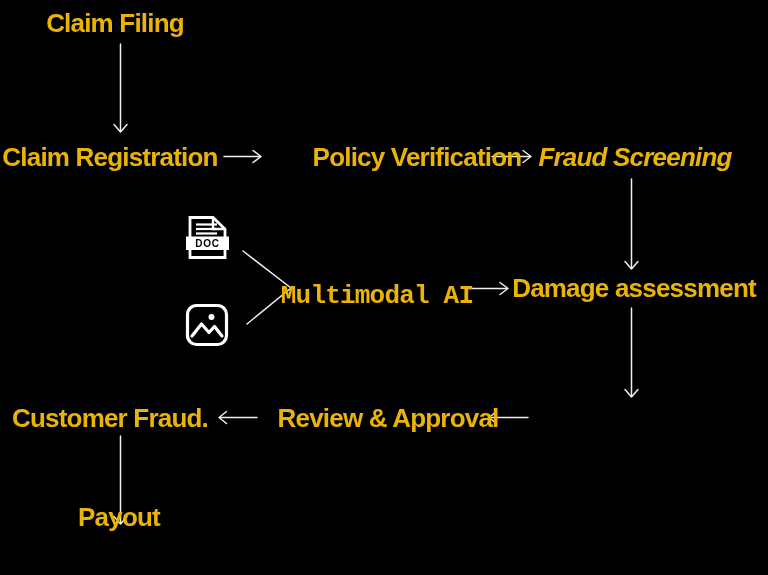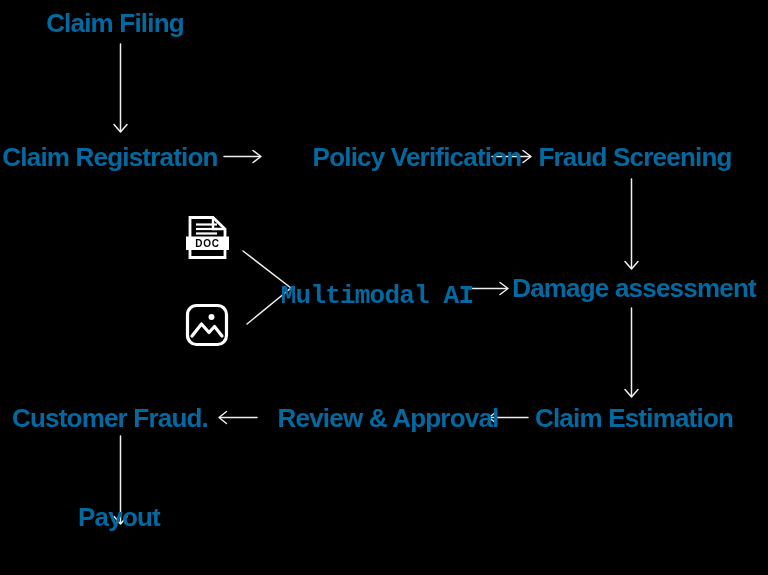--- a/index.html
+++ b/index.html
@@ -26,21 +26,21 @@
   .arrow-layer polyline {
     stroke: #efefef;
     stroke-width: 1.5;
     fill: none;
     stroke-linecap: round;
     stroke-linejoin: round;
   }
   .node {
     position: absolute;
     transform: translate(-50%, -50%);
-    color: #0369a1;
+    color: #eab308;
     font-weight: 700;
     font-size: 26px;
     letter-spacing: -0.8px;
     white-space: nowrap;
   }
   .icon {
     position: absolute;
   }
   .icon .stroke {
     stroke: #ffffff;
@@ -113,21 +113,20 @@
 
   <svg class="icon" style="left:185px; top:303px;" width="44" height="44" viewBox="0 0 44 44">
     <rect class="stroke" x="2.5" y="2.5" width="39" height="39" rx="9" stroke-width="3.2"></rect>
     <circle cx="26.5" cy="14" r="3" fill="#ffffff"></circle>
     <path class="stroke" d="M7,33 L16.5,21 L24,29.5 L29.5,23.5 L37,33" stroke-width="3.2" stroke-linecap="round" stroke-linejoin="round"></path>
   </svg>
 
   <div class="node" style="left:115px; top:23px;">Claim Filing</div>
   <div class="node" style="left:110px; top:157px;">Claim Registration</div>
   <div class="node" style="left:378px; top:157px;margin-left:39px;">Policy Verification</div>
-  <div class="node" style="left:635px; top:157px;">Fraud Screening</div>
+  <div class="node" style="left:635px; top:157px;font-style:italic;">Fraud Screening</div>
   <div class="node" style="left:377px; top:296px;font-family:Liberation Mono, monospace;">Multimodal AI</div>
   <div class="node" style="left:634px; top:288px;">Damage assessment</div>
-  <div class="node" style="left:634px; top:418px;">Claim Estimation</div>
   <div class="node" style="left:376px; top:418px;margin-left:12px;">Review &amp; Approval</div>
   <div class="node" style="left:110px; top:418px;">Customer Fraud.</div>
   <div class="node" style="left:119px; top:517px;">Payout</div>
 
 </div>
 
 </body></html>

